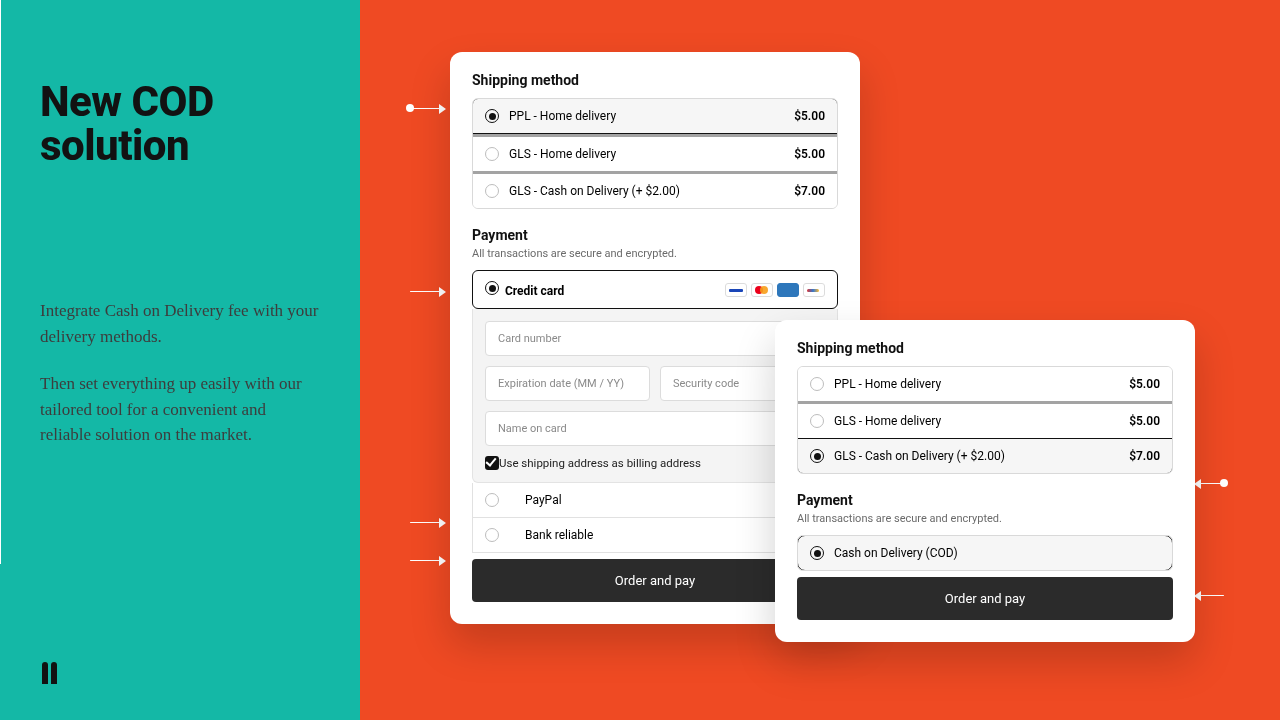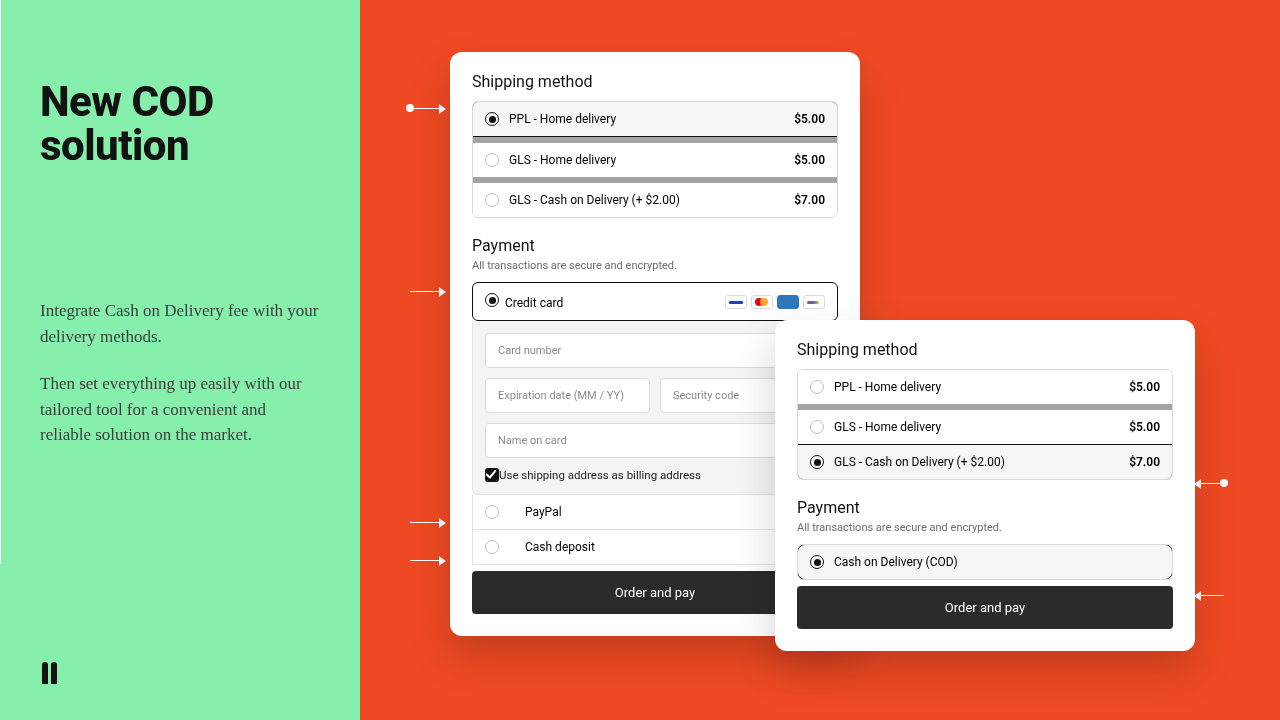--- a/index.html
+++ b/index.html
@@ -1,50 +1,50 @@
 <!DOCTYPE html>
 <html><head>
 <meta charset="utf-8">
 <style>
   * { box-sizing: border-box; margin: 0; padding: 0; }
   html, body { width: 1280px; height: 720px; overflow: hidden; font-family: -apple-system, BlinkMacSystemFont, "Segoe UI", Roboto, "Helvetica Neue", Arial, sans-serif; }
-  .stage { position: relative; width: 1280px; height: 720px; background: #86efac; }
+  .stage { position: relative; width: 1280px; height: 720px; background: #14b8a6; }
   .orange { position: absolute; left: 360px; top: 0; right: 0; bottom: 0; background: #ef4a23; }
 
   
   .left { position: absolute; left: 40px; top: 80px; width: 280px; color: #121212; }
   .left h1 { font-size: 42px; font-weight: 800; line-height: 1.05; letter-spacing: -0.5px; margin-bottom: 130px; }
   .left p { font-size: 17px; line-height: 1.5; color: #3d3d3d; margin-bottom: 22px; font-family: Liberation Serif, serif; }
   .logo { position: absolute; left: 42px; bottom: 36px; width: 22px; height: 22px; }
   .logo .bar { display: inline-block; width: 6px; height: 22px; background: #121212; border-radius: 3px 3px 0 0; margin-right: 3px; vertical-align: bottom; }
   .logo .bar:first-child { height: 22px; }
   .logo .bar:last-child { height: 22px; }
 
   
   .card { position: absolute; background: #fff; border-radius: 12px; box-shadow: 0 20px 40px rgba(0,0,0,0.18); }
   .card-a { left: 450px; top: 52px; width: 410px; padding: 20px 22px 22px; }
   .card-b { left: 775px; top: 320px; width: 420px; padding: 20px 22px 22px; }
 
-  .sec-title { font-size: 16px; font-weight: 400; color: #111; margin-bottom: 10px; }
+  .sec-title { font-size: 14px; font-weight: 700; color: #111; margin-bottom: 10px; }
   .sec-sub { font-size: 11px; color: #6b6b6b; margin-top: -6px; margin-bottom: 10px; }
 
   .opt-group { border: 1px solid #d9d9d9; border-radius: 6px; overflow: hidden; }
-  .opt { display: flex; align-items: center; justify-content: space-between; padding: 10px 12px; font-size: 12px; border-top: 6px solid #a3a3a3; background: #fff; }
+  .opt { display: flex; align-items: center; justify-content: space-between; padding: 10px 12px; font-size: 12px; border-top: 3px solid #a3a3a3; background: #fff; }
   .opt:first-child { border-top: none; }
   .opt.selected { background: #f6f6f6; border: 1.5px solid #111; border-radius: 6px 6px 0 0; margin: -1px -1px 0 -1px; }
   .opt-group .opt.selected.only { border-radius: 8px; margin: -1px; text-align: center; }
   .opt .left-part { display: flex; align-items: center; gap: 10px; }
   .radio { width: 14px; height: 14px; border-radius: 50%; border: 1.5px solid #bdbdbd; display: inline-block; position: relative; flex: 0 0 14px; }
   .radio.on { border-color: #111; }
   .radio.on::after { content: ""; position: absolute; inset: 2.5px; background: #111; border-radius: 50%; }
   .price { font-weight: 600; }
 
   .gap { height: 18px; }
 
-  .pay-head { display: flex; align-items: center; justify-content: space-between; padding: 10px 12px; font-size: 12px; }
+  .pay-head { display: flex; align-items: center; justify-content: space-between; padding: 10px 12px; font-size: 12px; font-weight: bold; }
   .pay-box { border: 1.5px solid #111; border-radius: 6px; }
   .brands { display: flex; gap: 4px; align-items: center; }
   .brand { width: 22px; height: 14px; border-radius: 3px; border: 1px solid #dcdcdc; position: relative; background: #fff; filter: blur(0.3px); }
   .brand.visa::after { content: ""; position: absolute; left: 3px; right: 3px; top: 5px; height: 3px; background: #1a46b8; border-radius: 1px; }
   .brand.mc::before, .brand.mc::after { content: ""; position: absolute; width: 8px; height: 8px; top: 2.5px; border-radius: 50%; }
   .brand.mc::before { left: 3px; background: #eb001b; }
   .brand.mc::after  { left: 8px; background: #f79e1b; opacity: 0.9; }
   .brand.amex { background: #2e77bb; border-color: #2e77bb; }
   .brand.more { filter: blur(0.6px); }
   .brand.more::before { content: ""; position: absolute; left: 3px; top: 5px; width: 12px; height: 3px; background: linear-gradient(90deg,#d33,#37c,#fb3); border-radius: 2px; }
@@ -167,21 +167,21 @@
         <span class="check"></span>
         <span>Use shipping address as billing address</span>
       </div>
     </div>
     <div class="plain-opt">
       <span class="radio"></span>
       <span>PayPal</span>
     </div>
     <div class="plain-opt">
       <span class="radio"></span>
-      <span>Cash deposit</span>
+      <span>Bank reliable</span>
     </div>
 
     <div class="cta">Order and pay</div>
   </div>
 
   <div class="card card-b">
     <div class="sec-title">Shipping method</div>
     <div class="opt-group b">
       <div class="opt">
         <span class="left-part">

